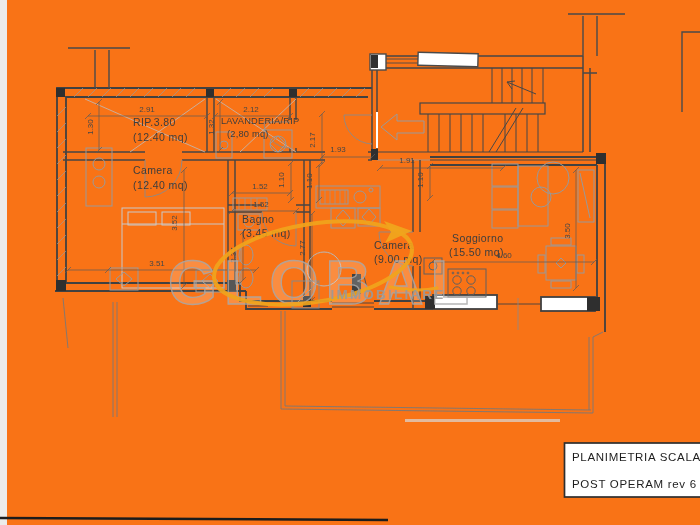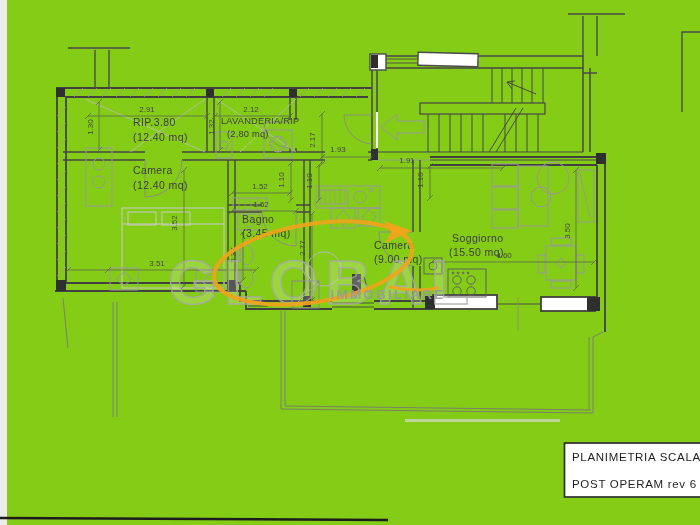--- a/index.html
+++ b/index.html
@@ -1,16 +1,16 @@
 <!DOCTYPE html>
 <html><head>
 <meta charset="utf-8">
 <style>
   html,body{margin:0;padding:0;background:#ffffff;}
-  .page{position:relative;width:700px;height:525px;background:#84cc16;overflow:hidden;
+  .page{position:relative;width:700px;height:525px;background:#f97316;overflow:hidden;
         font-family:"Liberation Sans",sans-serif;}
   svg{display:block;}
   svg text{font-family:"Liberation Sans",sans-serif;fill:#3d3d3d;}
   .room-name{font-size:10.5px;letter-spacing:.4px;}
   .room-name-sm{font-size:9.3px;letter-spacing:.2px;}
   .dim{font-size:8px;fill:#474747;}
   .tb-text{font-size:11.5px;letter-spacing:.7px;fill:#1e1e1e;}
   .wm-brand{font-size:63px;font-weight:bold;letter-spacing:7px;
             fill:#ffffff;fill-opacity:.22;stroke:#aaaaaa;stroke-width:1.4;opacity:.85;}
   .wm-sub{font-size:13.5px;font-weight:bold;letter-spacing:2.2px;fill:#9a9a9a;opacity:.9;}

